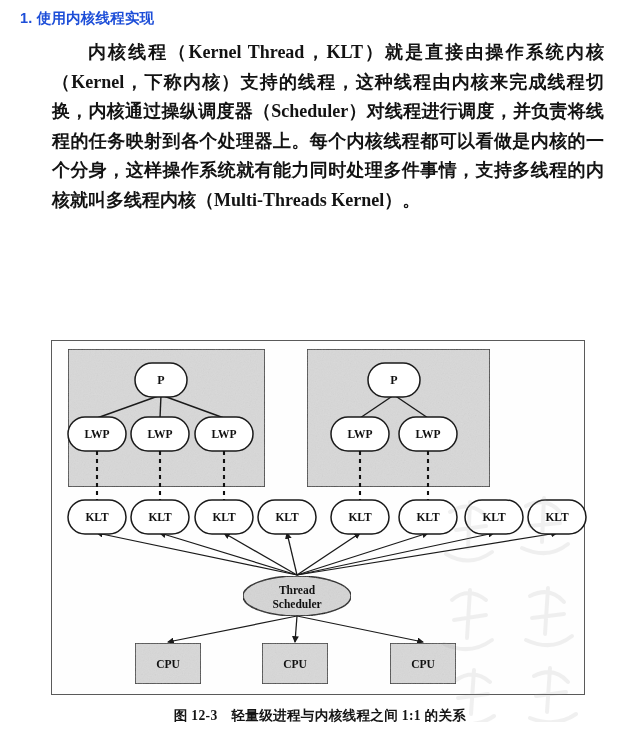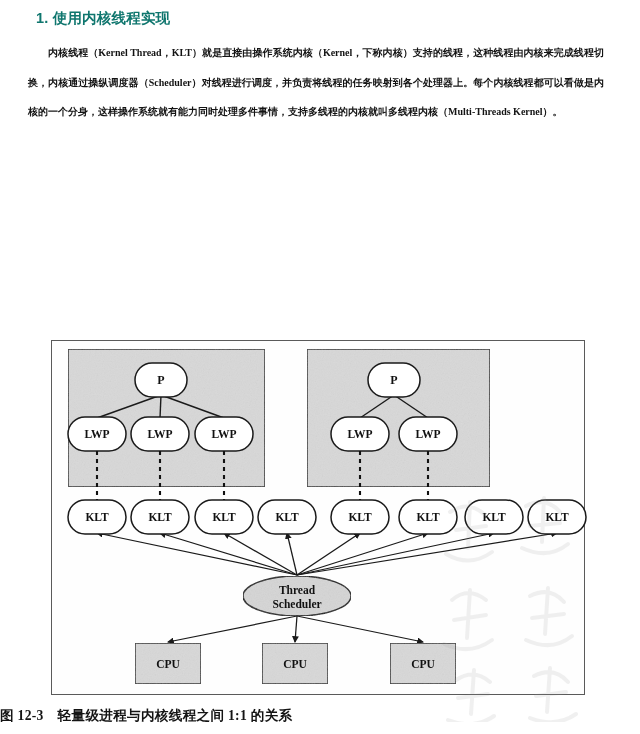--- a/index.html
+++ b/index.html
@@ -19,29 +19,29 @@
   
   .textblock {
     position: absolute;
     left: 0; top: 0;
     width: 640px;
   }
   .heading {
     font-family: "Liberation Sans", "DejaVu Sans", sans-serif;
     font-weight: bold;
     font-size: 14.5px;
-    margin: 9px 0 0 36px;
+    margin: 9px 0 0 20px;
     letter-spacing: 0.2px;
-    color: #0f766e;
+    color: #1d4ed8;
   }
   .para {
-    font-size: 10px;
+    font-size: 18px;
     line-height: 29.5px;
     margin: 0;
-    padding: 0 36px 0 28px;
+    padding: 0 36px 0 52px;
     text-align: justify;
     text-justify: inter-ideograph;
     font-weight: bold;
     color: #131313;
     text-indent: 2em;
     -webkit-font-smoothing: none;
   }
   .para.p1 { margin-top: 10px; }
   .para.p2 { margin-top: 4px; }
 
@@ -67,20 +67,21 @@
     position: absolute;
     left: 0; top: 0;
     width: 640px;
     height: 402px;
   }
   .caption {
     position: absolute;
     left: 0;
     top: 375px;
     width: 640px;
+    text-align: center;
     font-size: 13.6px;
     font-weight: bold;
     color: #141414;
     letter-spacing: 0.3px;
   }
 
   
   .watermark {
     position: absolute;
     pointer-events: none;

